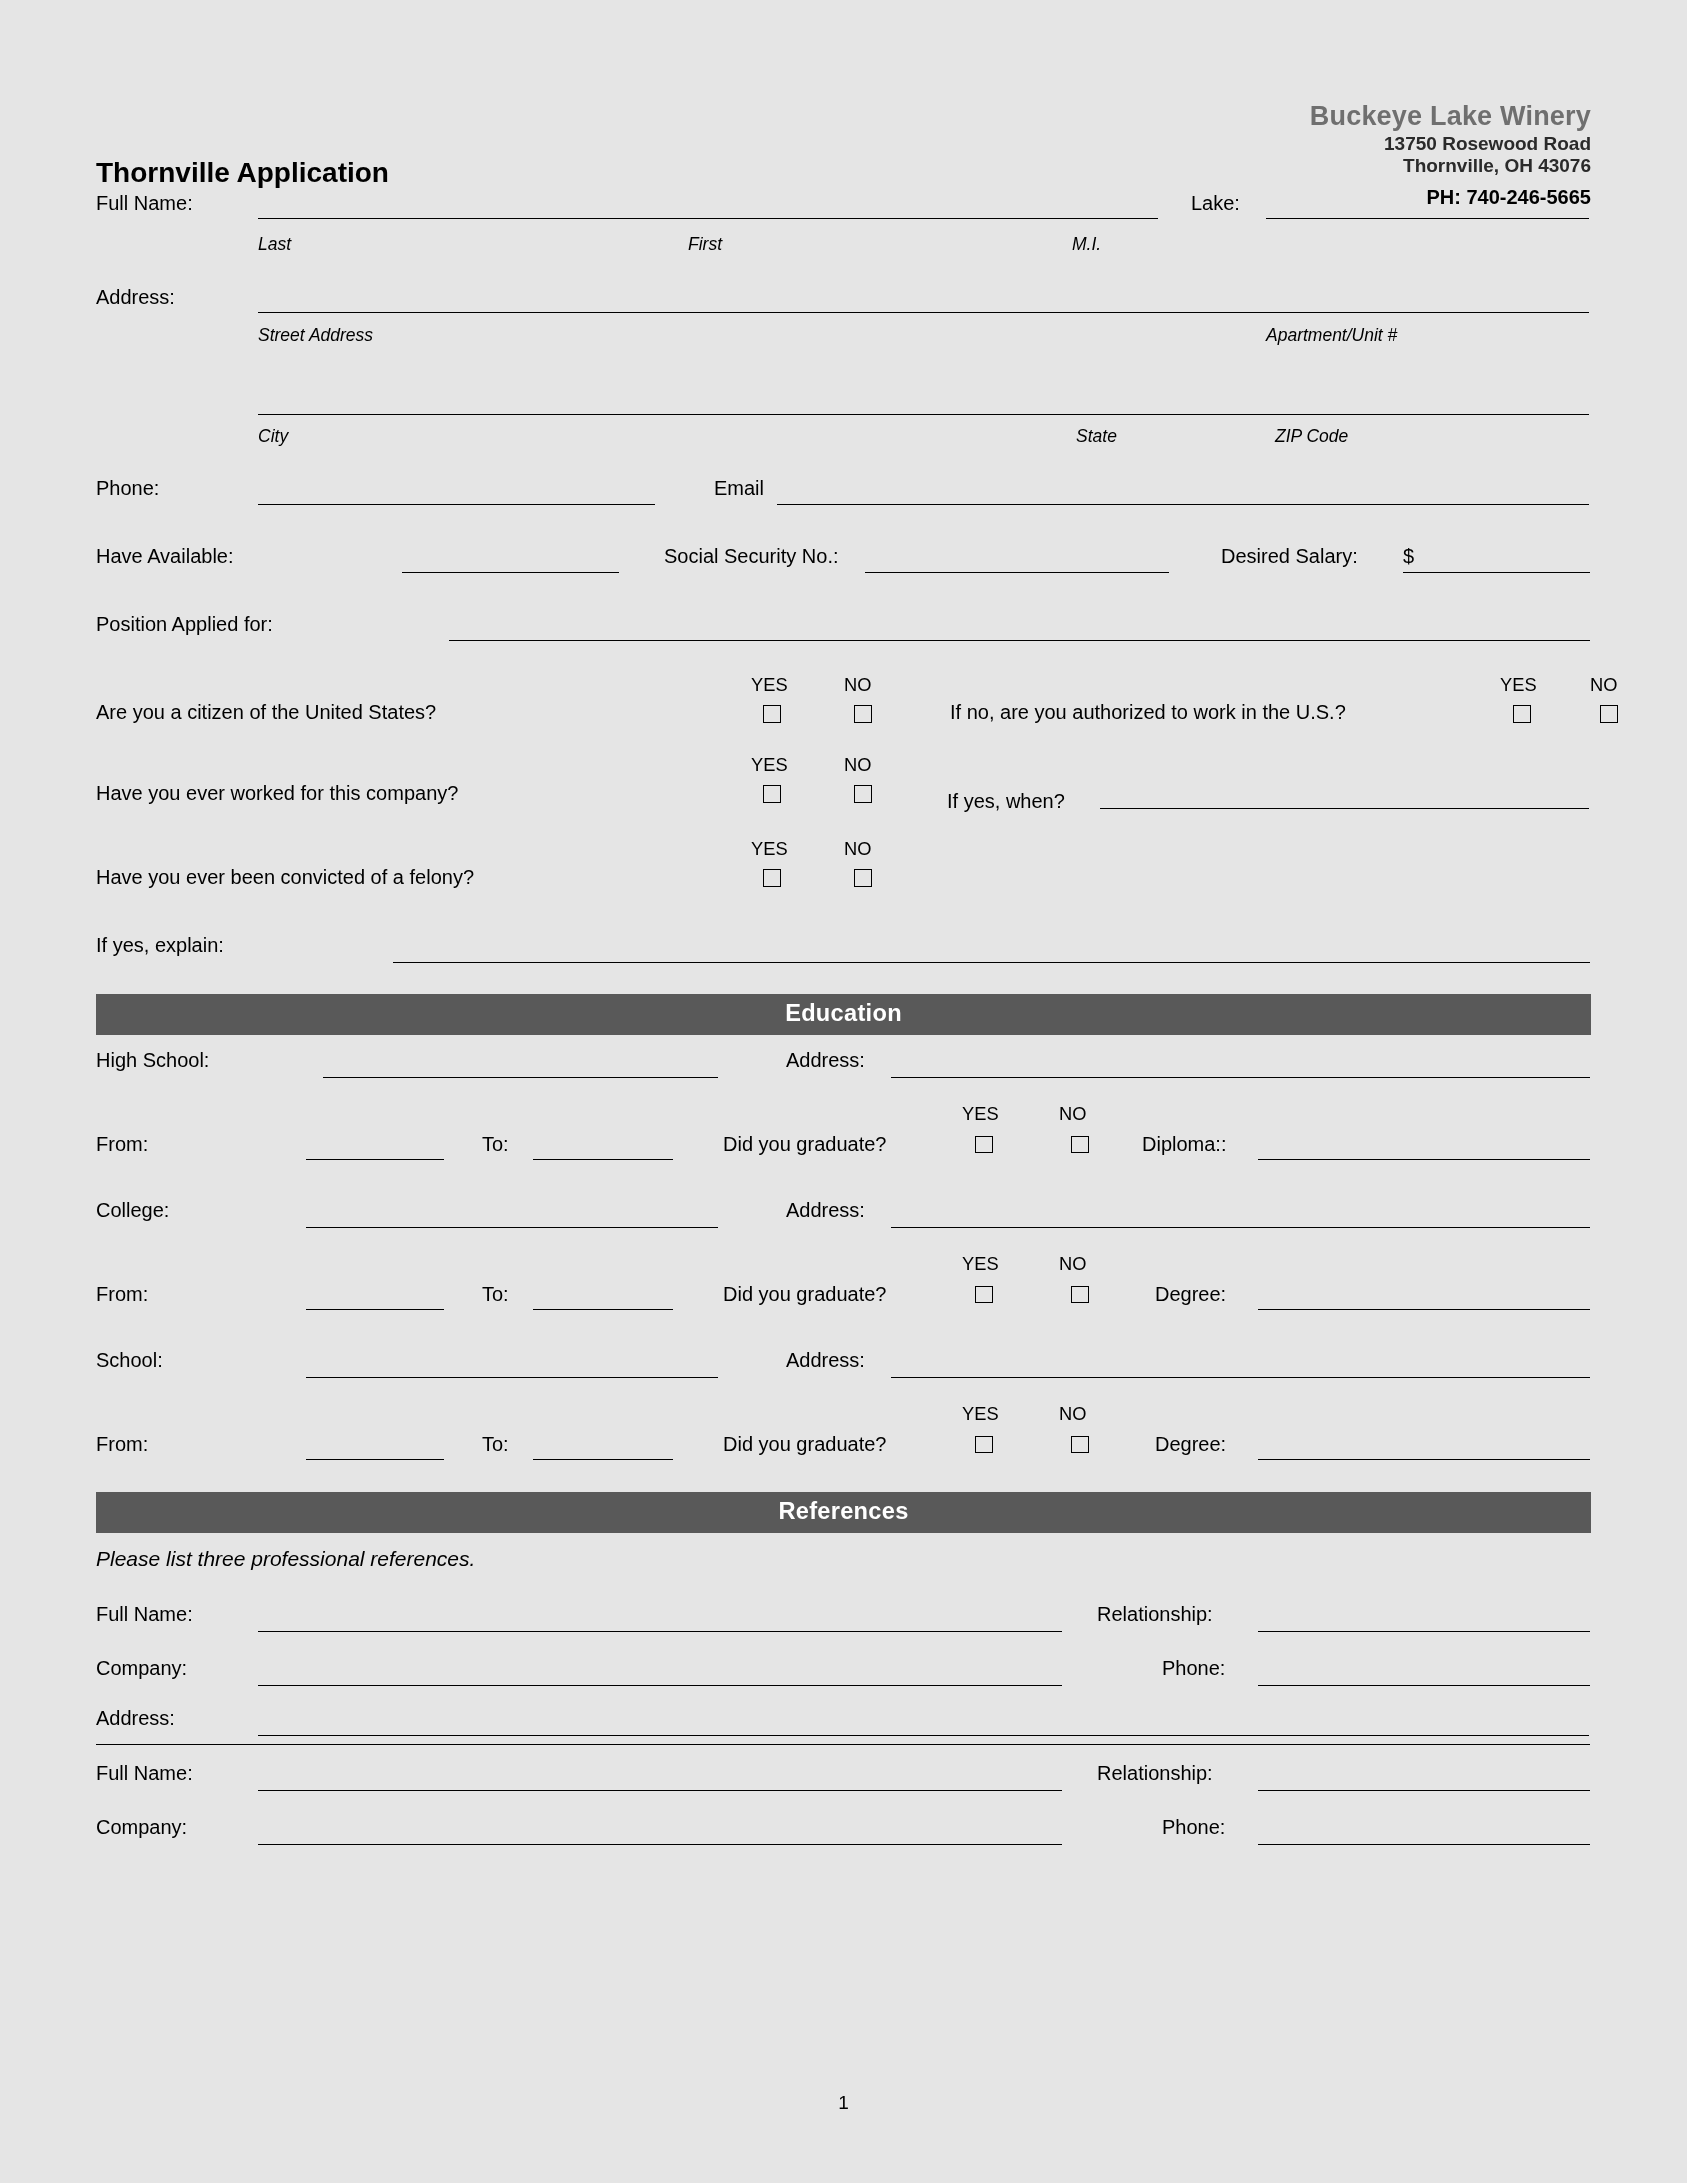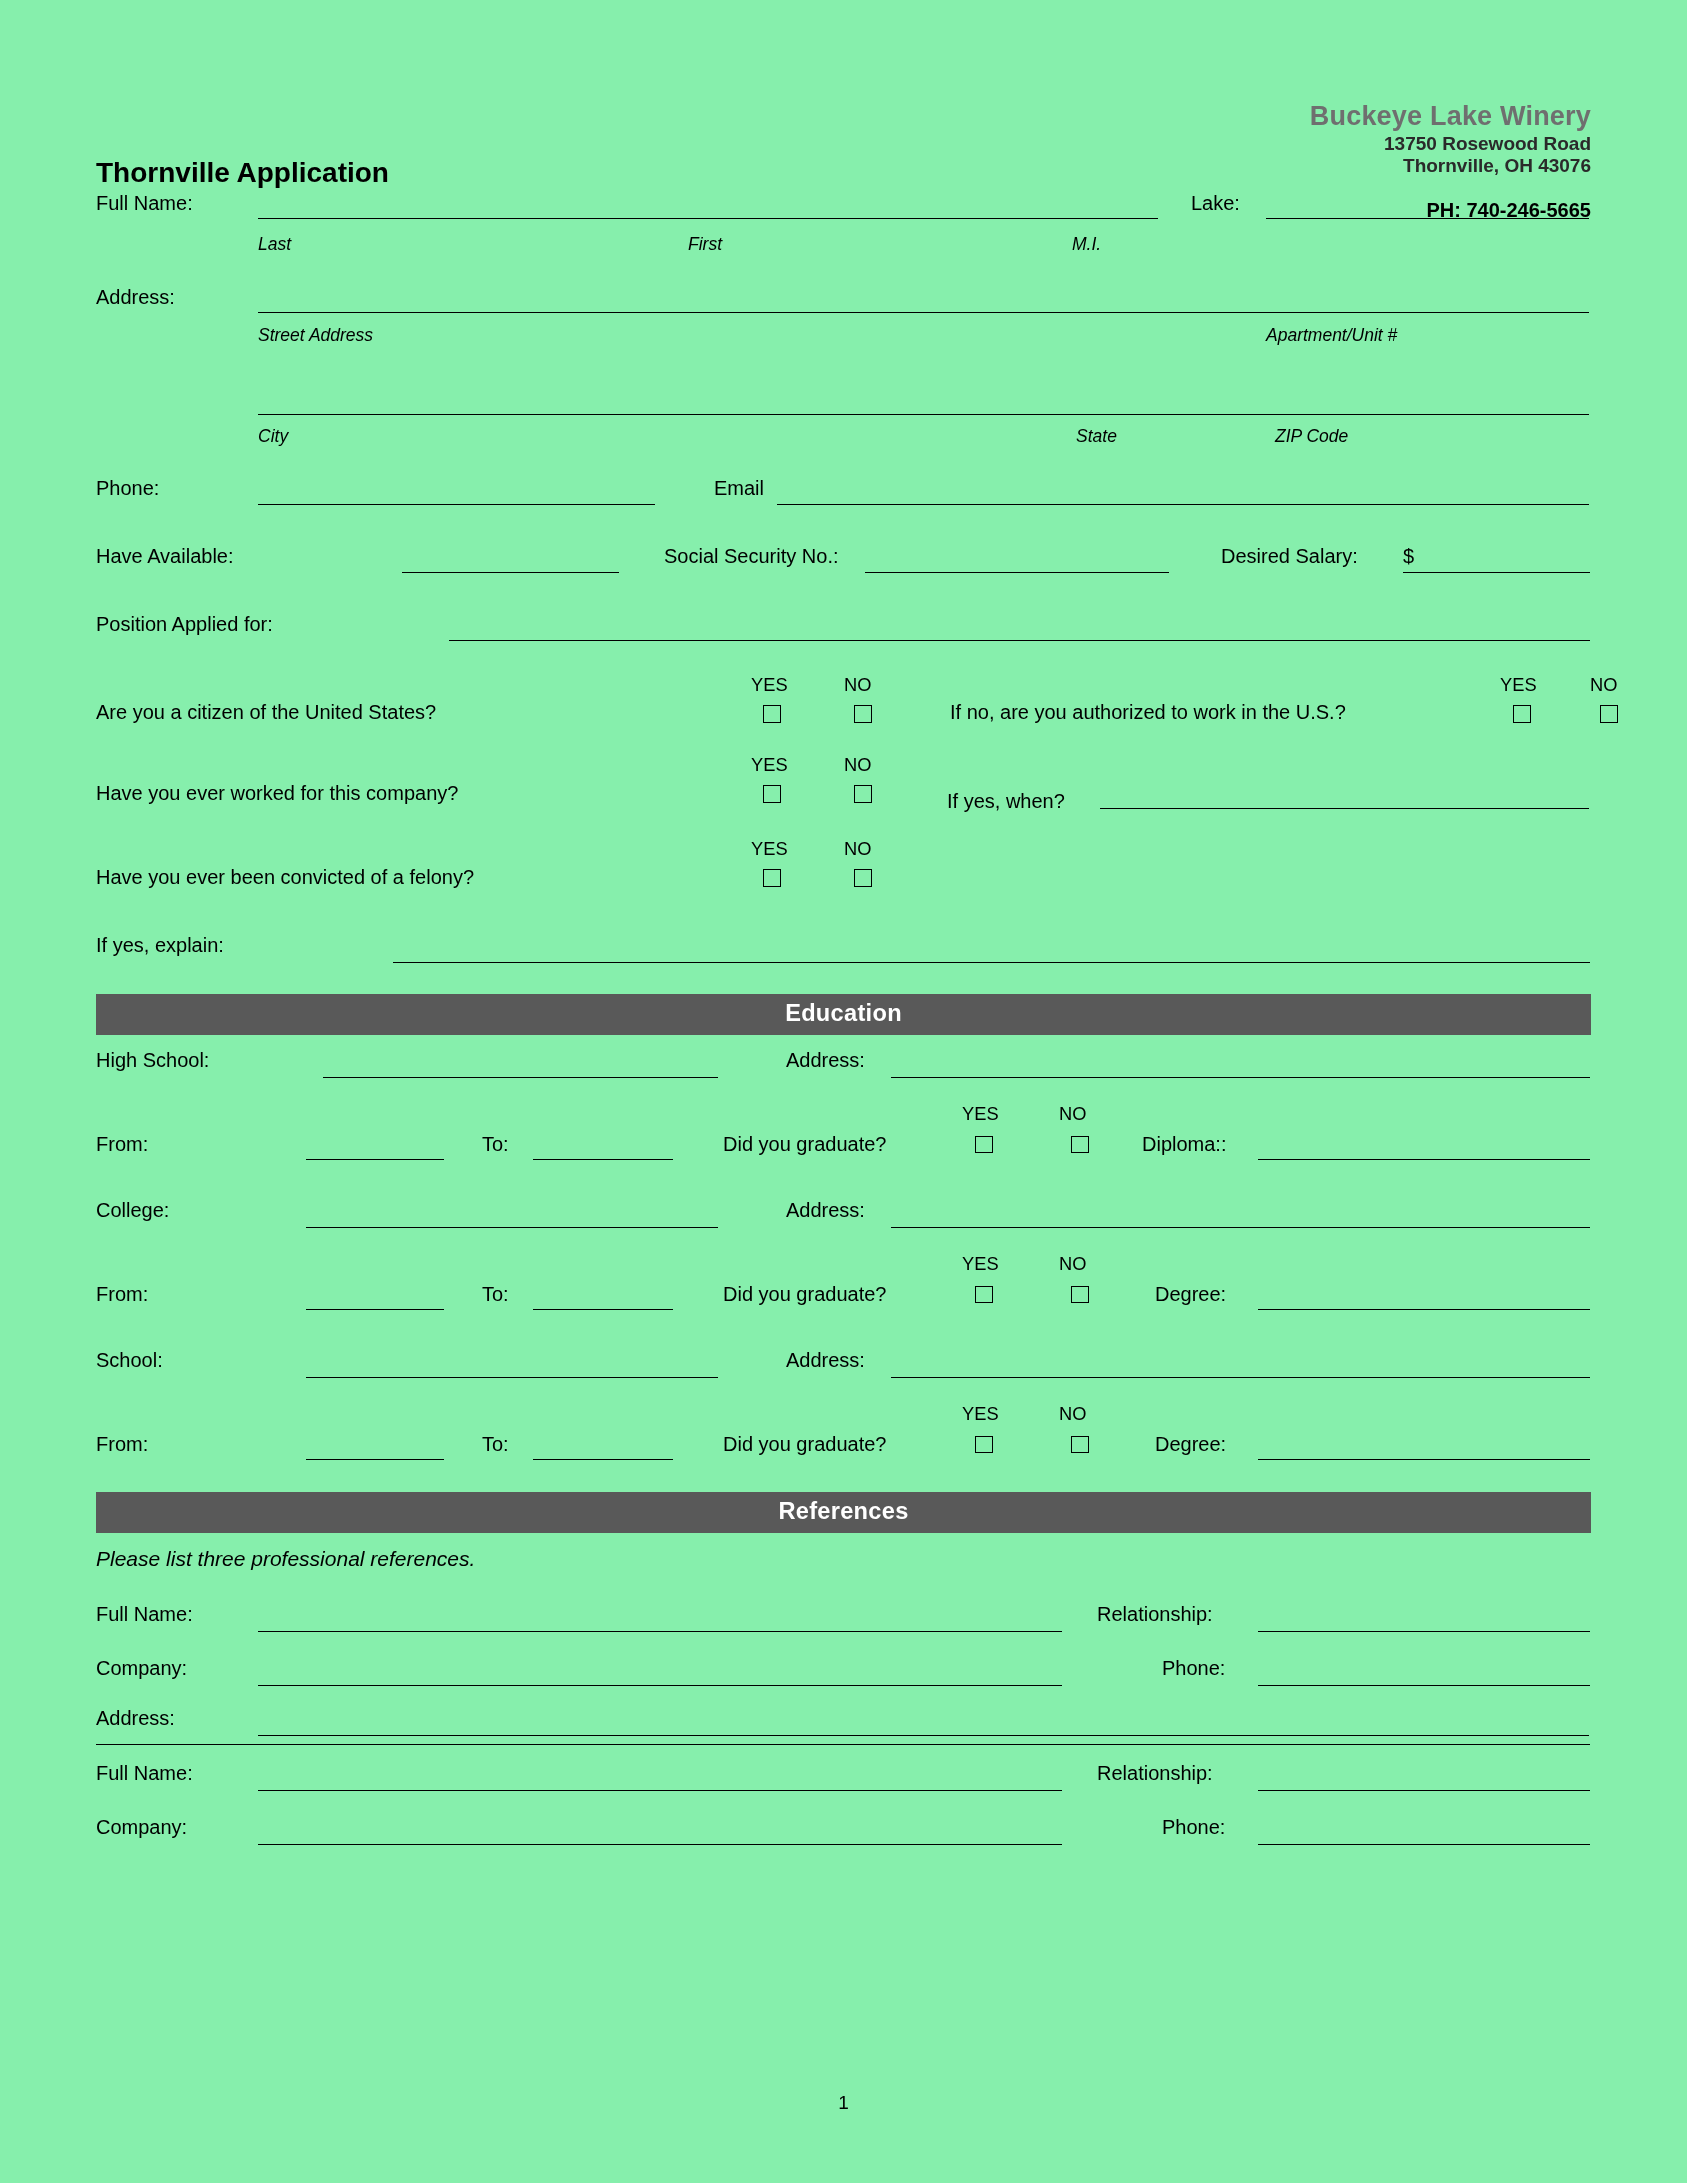--- a/index.html
+++ b/index.html
@@ -8,21 +8,21 @@
     background: #ffffff;
   }
   body {
     font-family: "Liberation Sans", sans-serif;
     color: #000000;
   }
   .page {
     position: relative;
     width: 1687px;
     height: 2184px;
-    background: #86efac;
+    background: #e5e5e5;
     box-sizing: border-box;
     padding: 0;
     overflow: hidden;
   }
   .sheet {
     position: absolute;
     left: 96px;
     top: 52px;
     width: 1495px;
   }
@@ -47,21 +47,21 @@
   }
   .company-line {
     font-size: 19px;
     font-weight: bold;
     color: #2a2a2a;
   }
   .company-phone {
     font-size: 20px;
     font-weight: bold;
     color: #000;
-    margin-top: 21px;
+    margin-top: 8px;
   }
   .doc-title {
     position: absolute;
     left: 0;
     top: 105px;
     font-size: 28px;
     font-weight: bold;
   }
 
   

